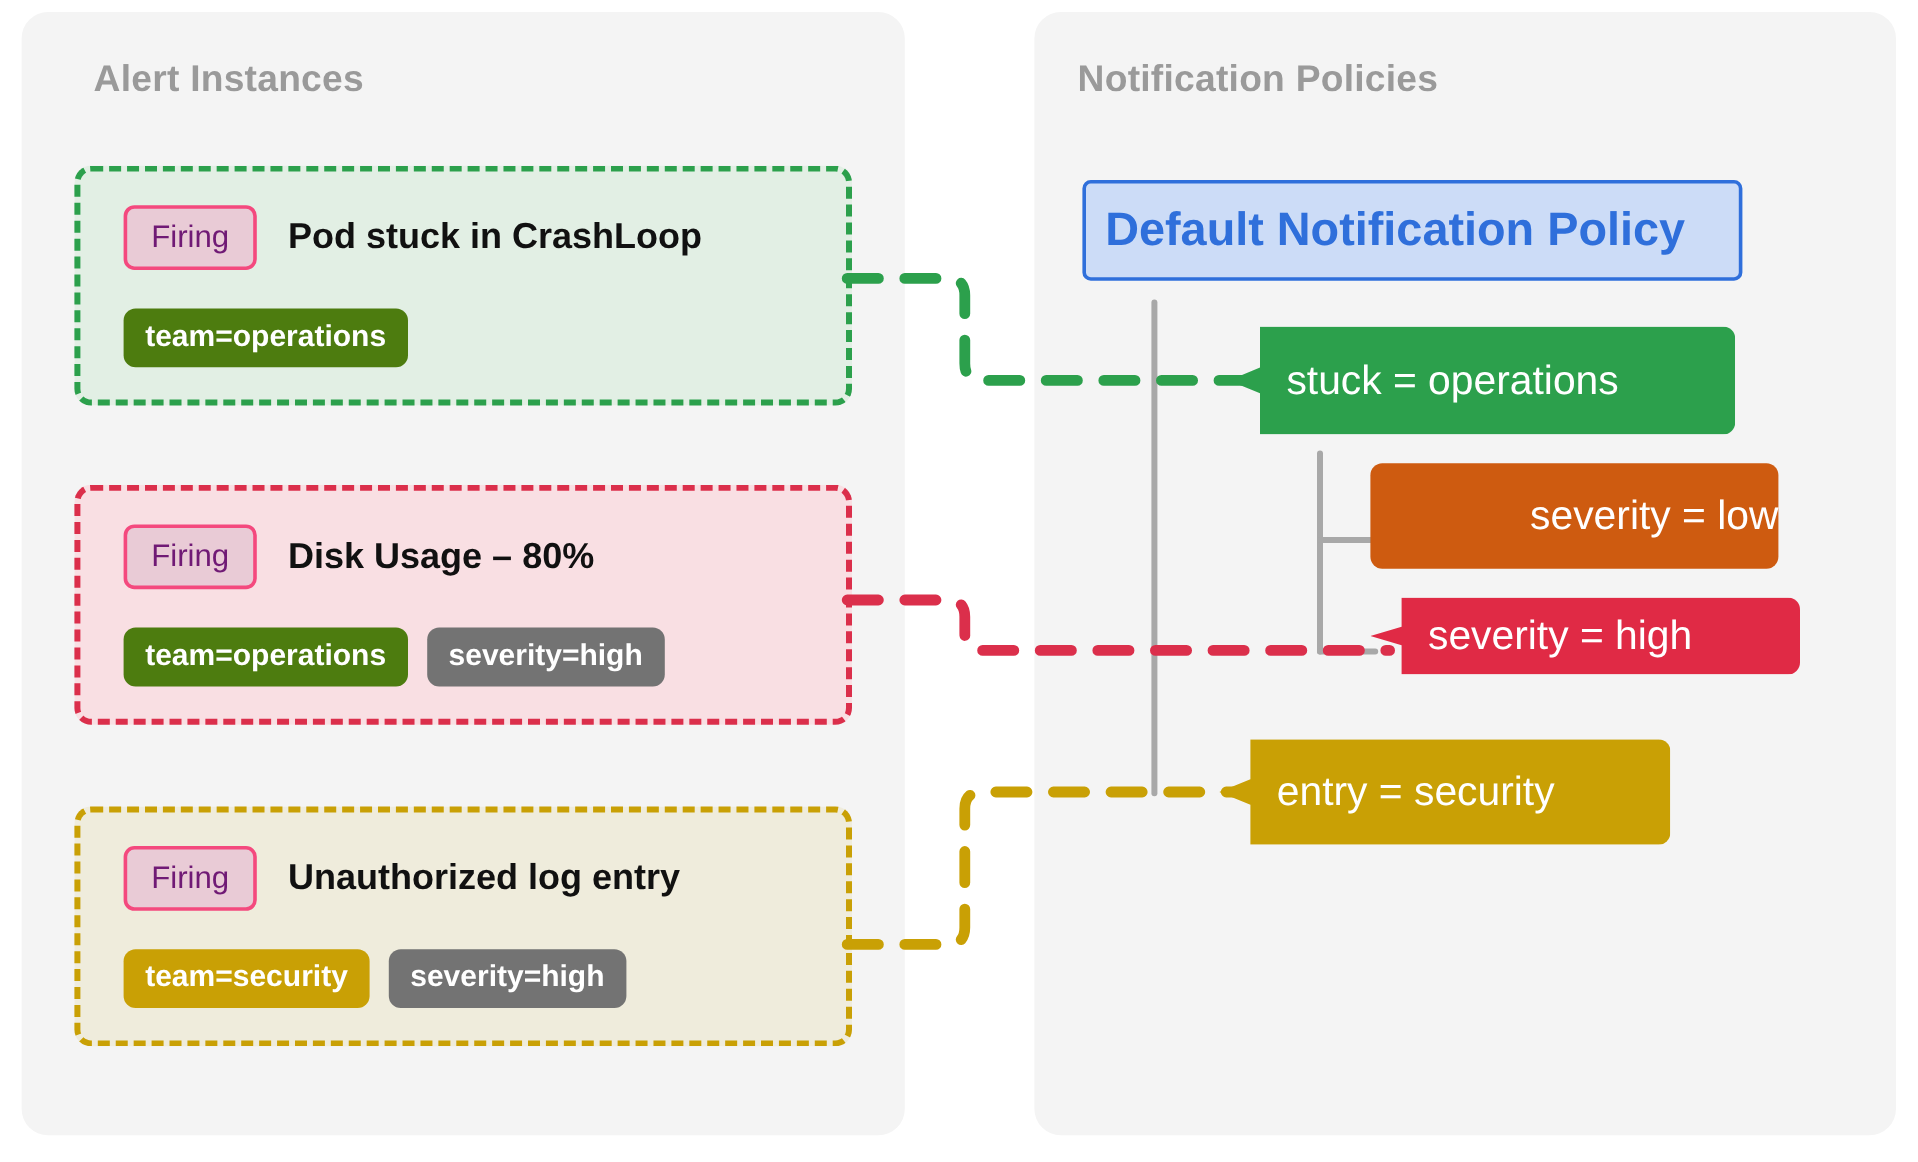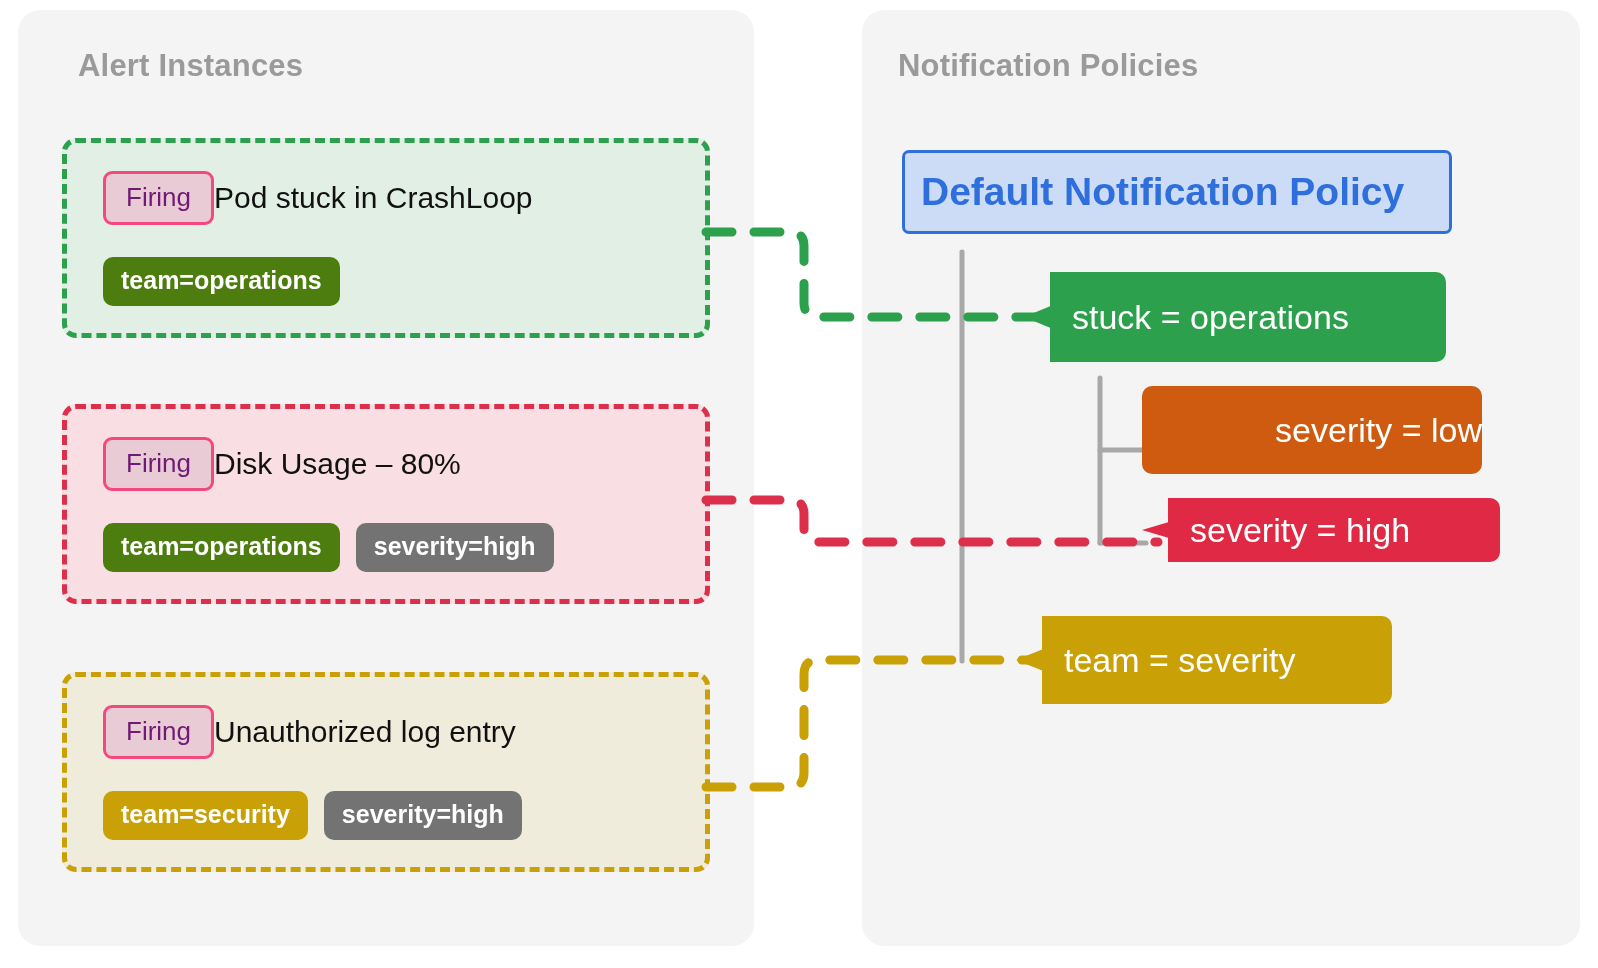--- a/index.html
+++ b/index.html
@@ -22,21 +22,21 @@
                 border-color:#2ca04c;background:#e2efe4;}
   #alert-card-1{left:62px;top:404px;width:648px;height:200px;
                 border-color:#db2f4b;background:#f9dfe3;}
   #alert-card-2{left:62px;top:672px;width:648px;height:200px;
                 border-color:#c9a005;background:#efecdc;}
 
   .card-head{position:absolute;left:36px;top:28px;display:flex;align-items:center;}
   .firing-badge{background:#e9cbd6;border:3px solid #f4497e;border-radius:9px;
                 color:#701a75;font-size:26px;font-weight:500;
                 padding:10px 20px 12px;line-height:1;}
-  .alert-title{font-size:30px;font-weight:400;color:#111111;
+  .alert-title{margin-left:26px;font-size:30px;font-weight:700;color:#111111;
                white-space:nowrap;}
   .tag-row{position:absolute;left:36px;top:114px;display:flex;gap:16px;}
   .tag{border-radius:10px;color:#ffffff;font-size:25px;font-weight:700;
        padding:11px 18px 13px;line-height:1;white-space:nowrap;}
   .tag-green{background:#4d7c0f;}
   .tag-red{background:#737373;}
   .tag-olive{background:#c9a005;}
 
   
   #policy-root{position:absolute;left:902px;top:150px;width:550px;height:84px;
@@ -142,16 +142,16 @@
 
   <div class="policy-node node-orange node-plain" id="node-severity-low">
     <span class="node-label">severity = low</span>
   </div>
 
   <div class="policy-node node-red node-pointed" id="node-severity-high">
     <span class="node-label">severity = high</span>
   </div>
 
   <div class="policy-node node-olive node-pointed" id="node-team-security">
-    <span class="node-label">team = severity</span>
+    <span class="node-label">entry = security</span>
   </div>
 
 </div>
 
 </body></html>

